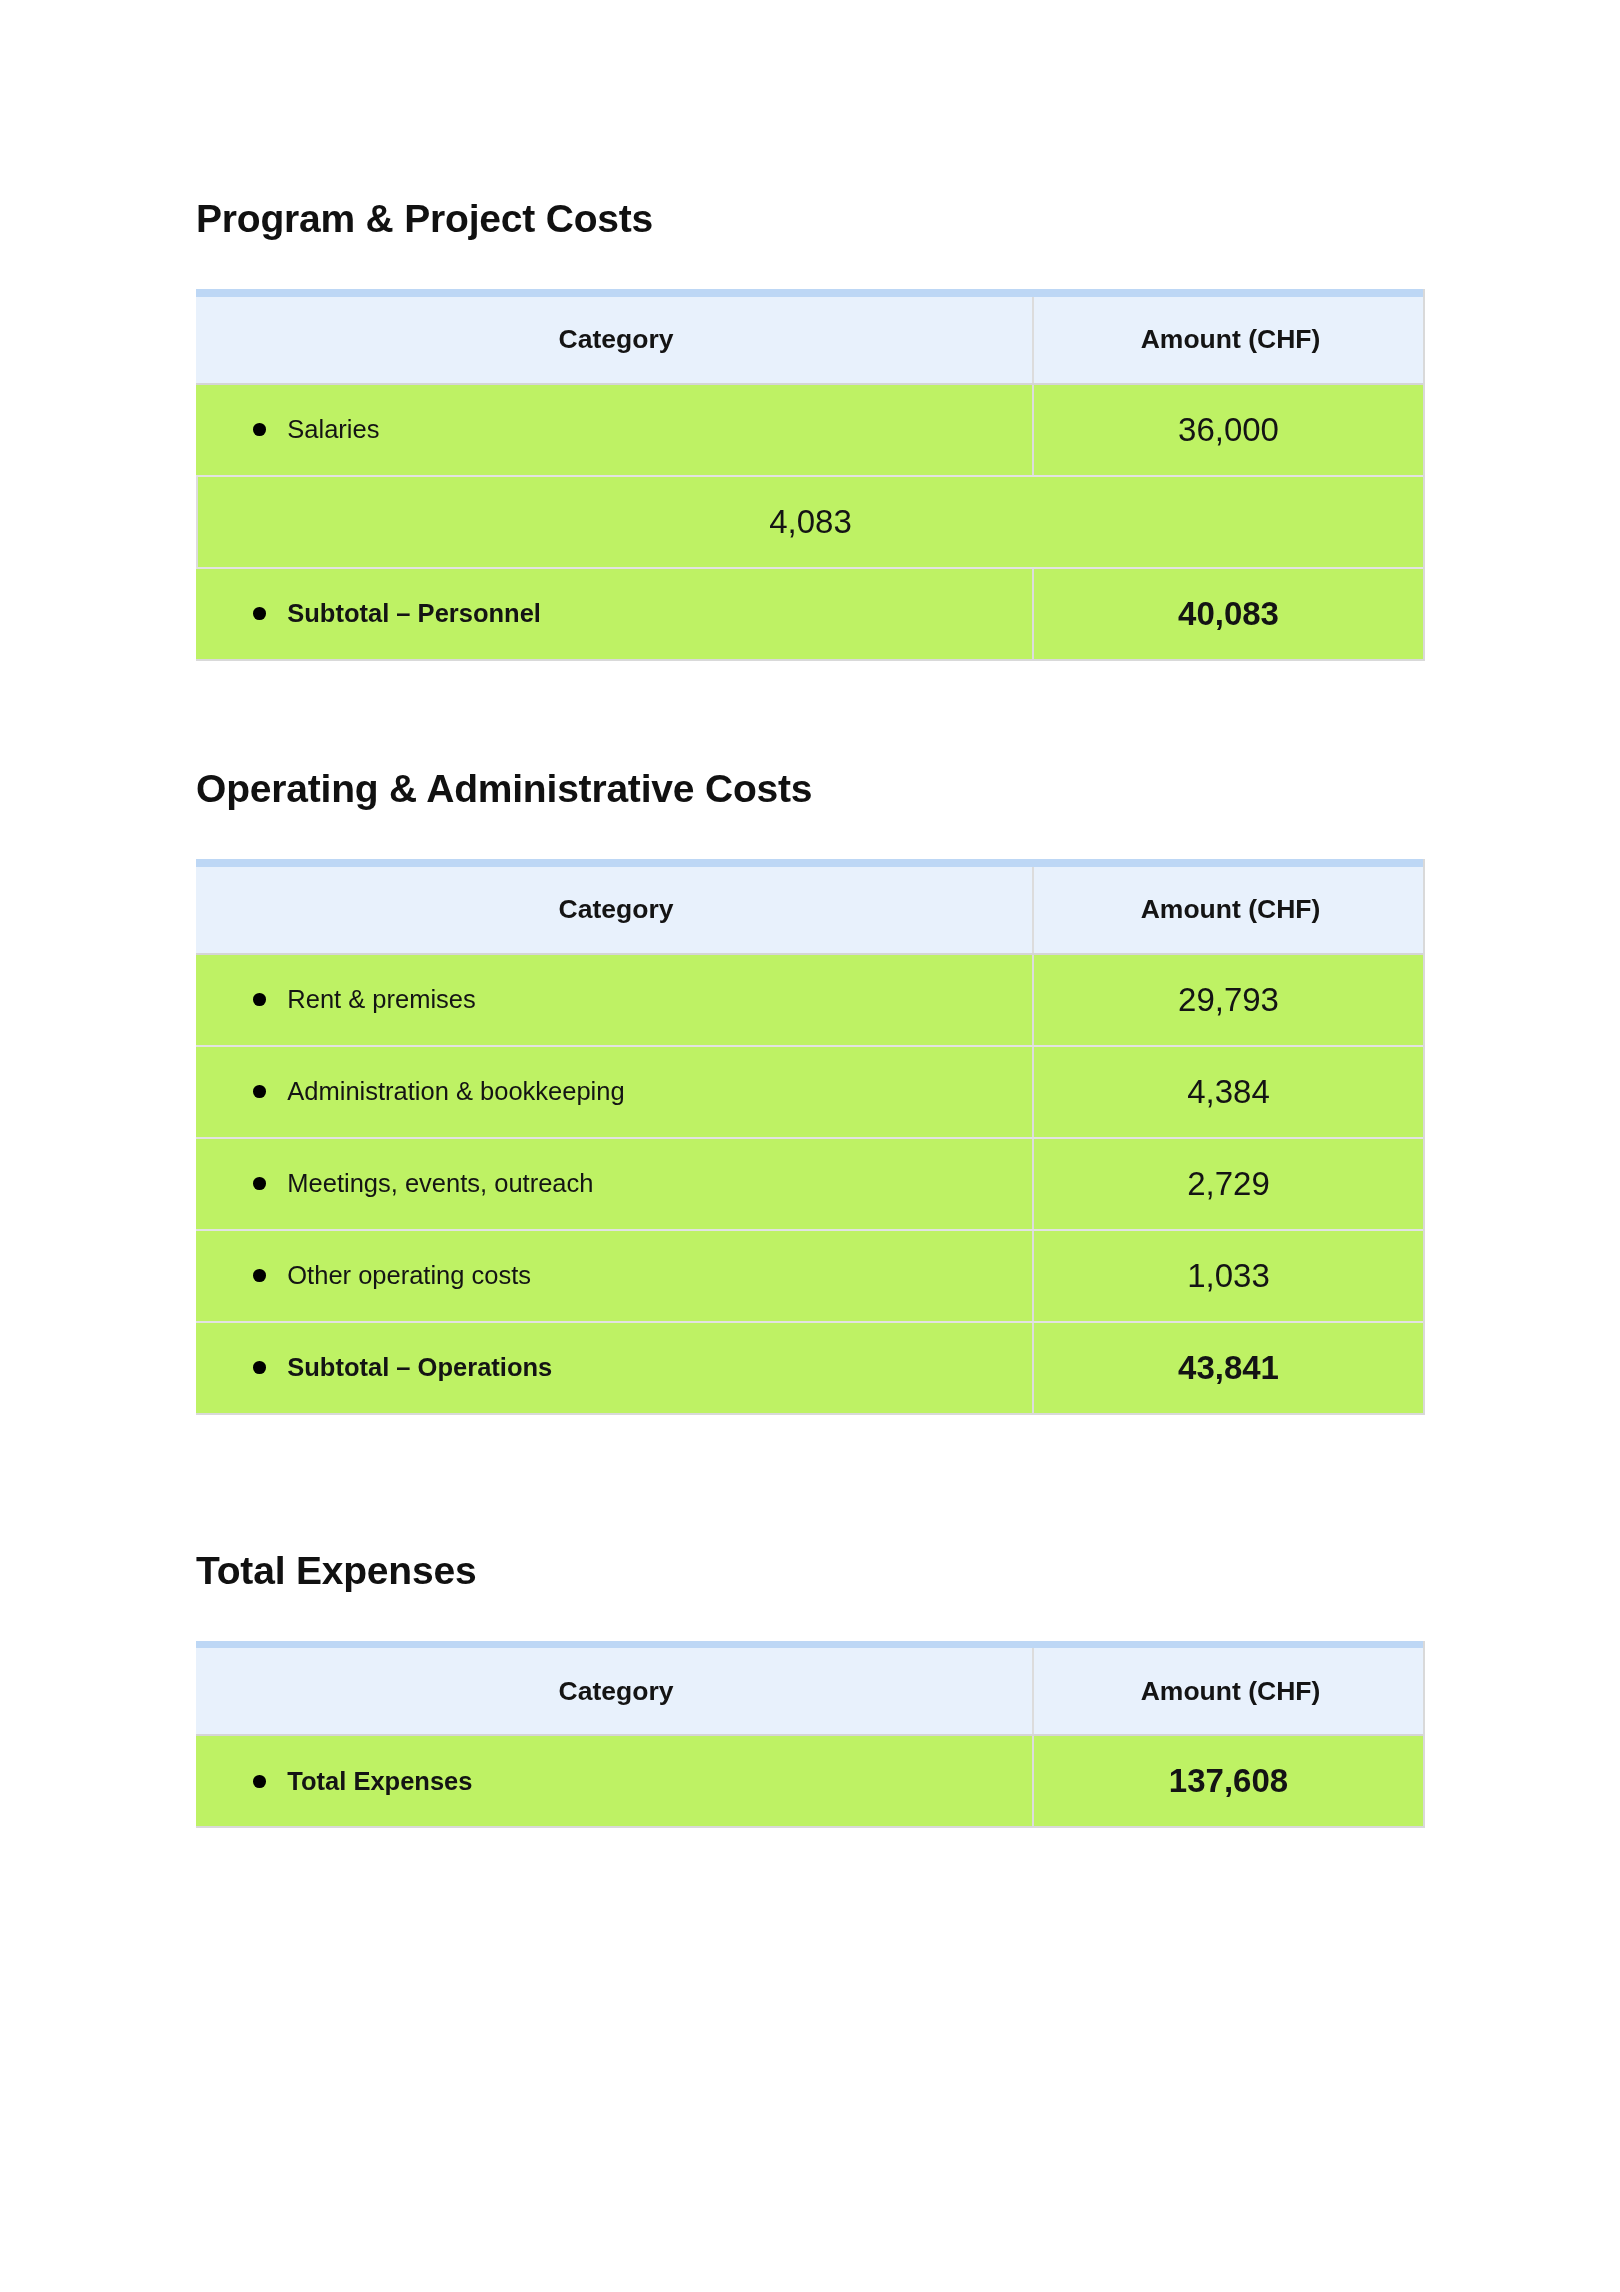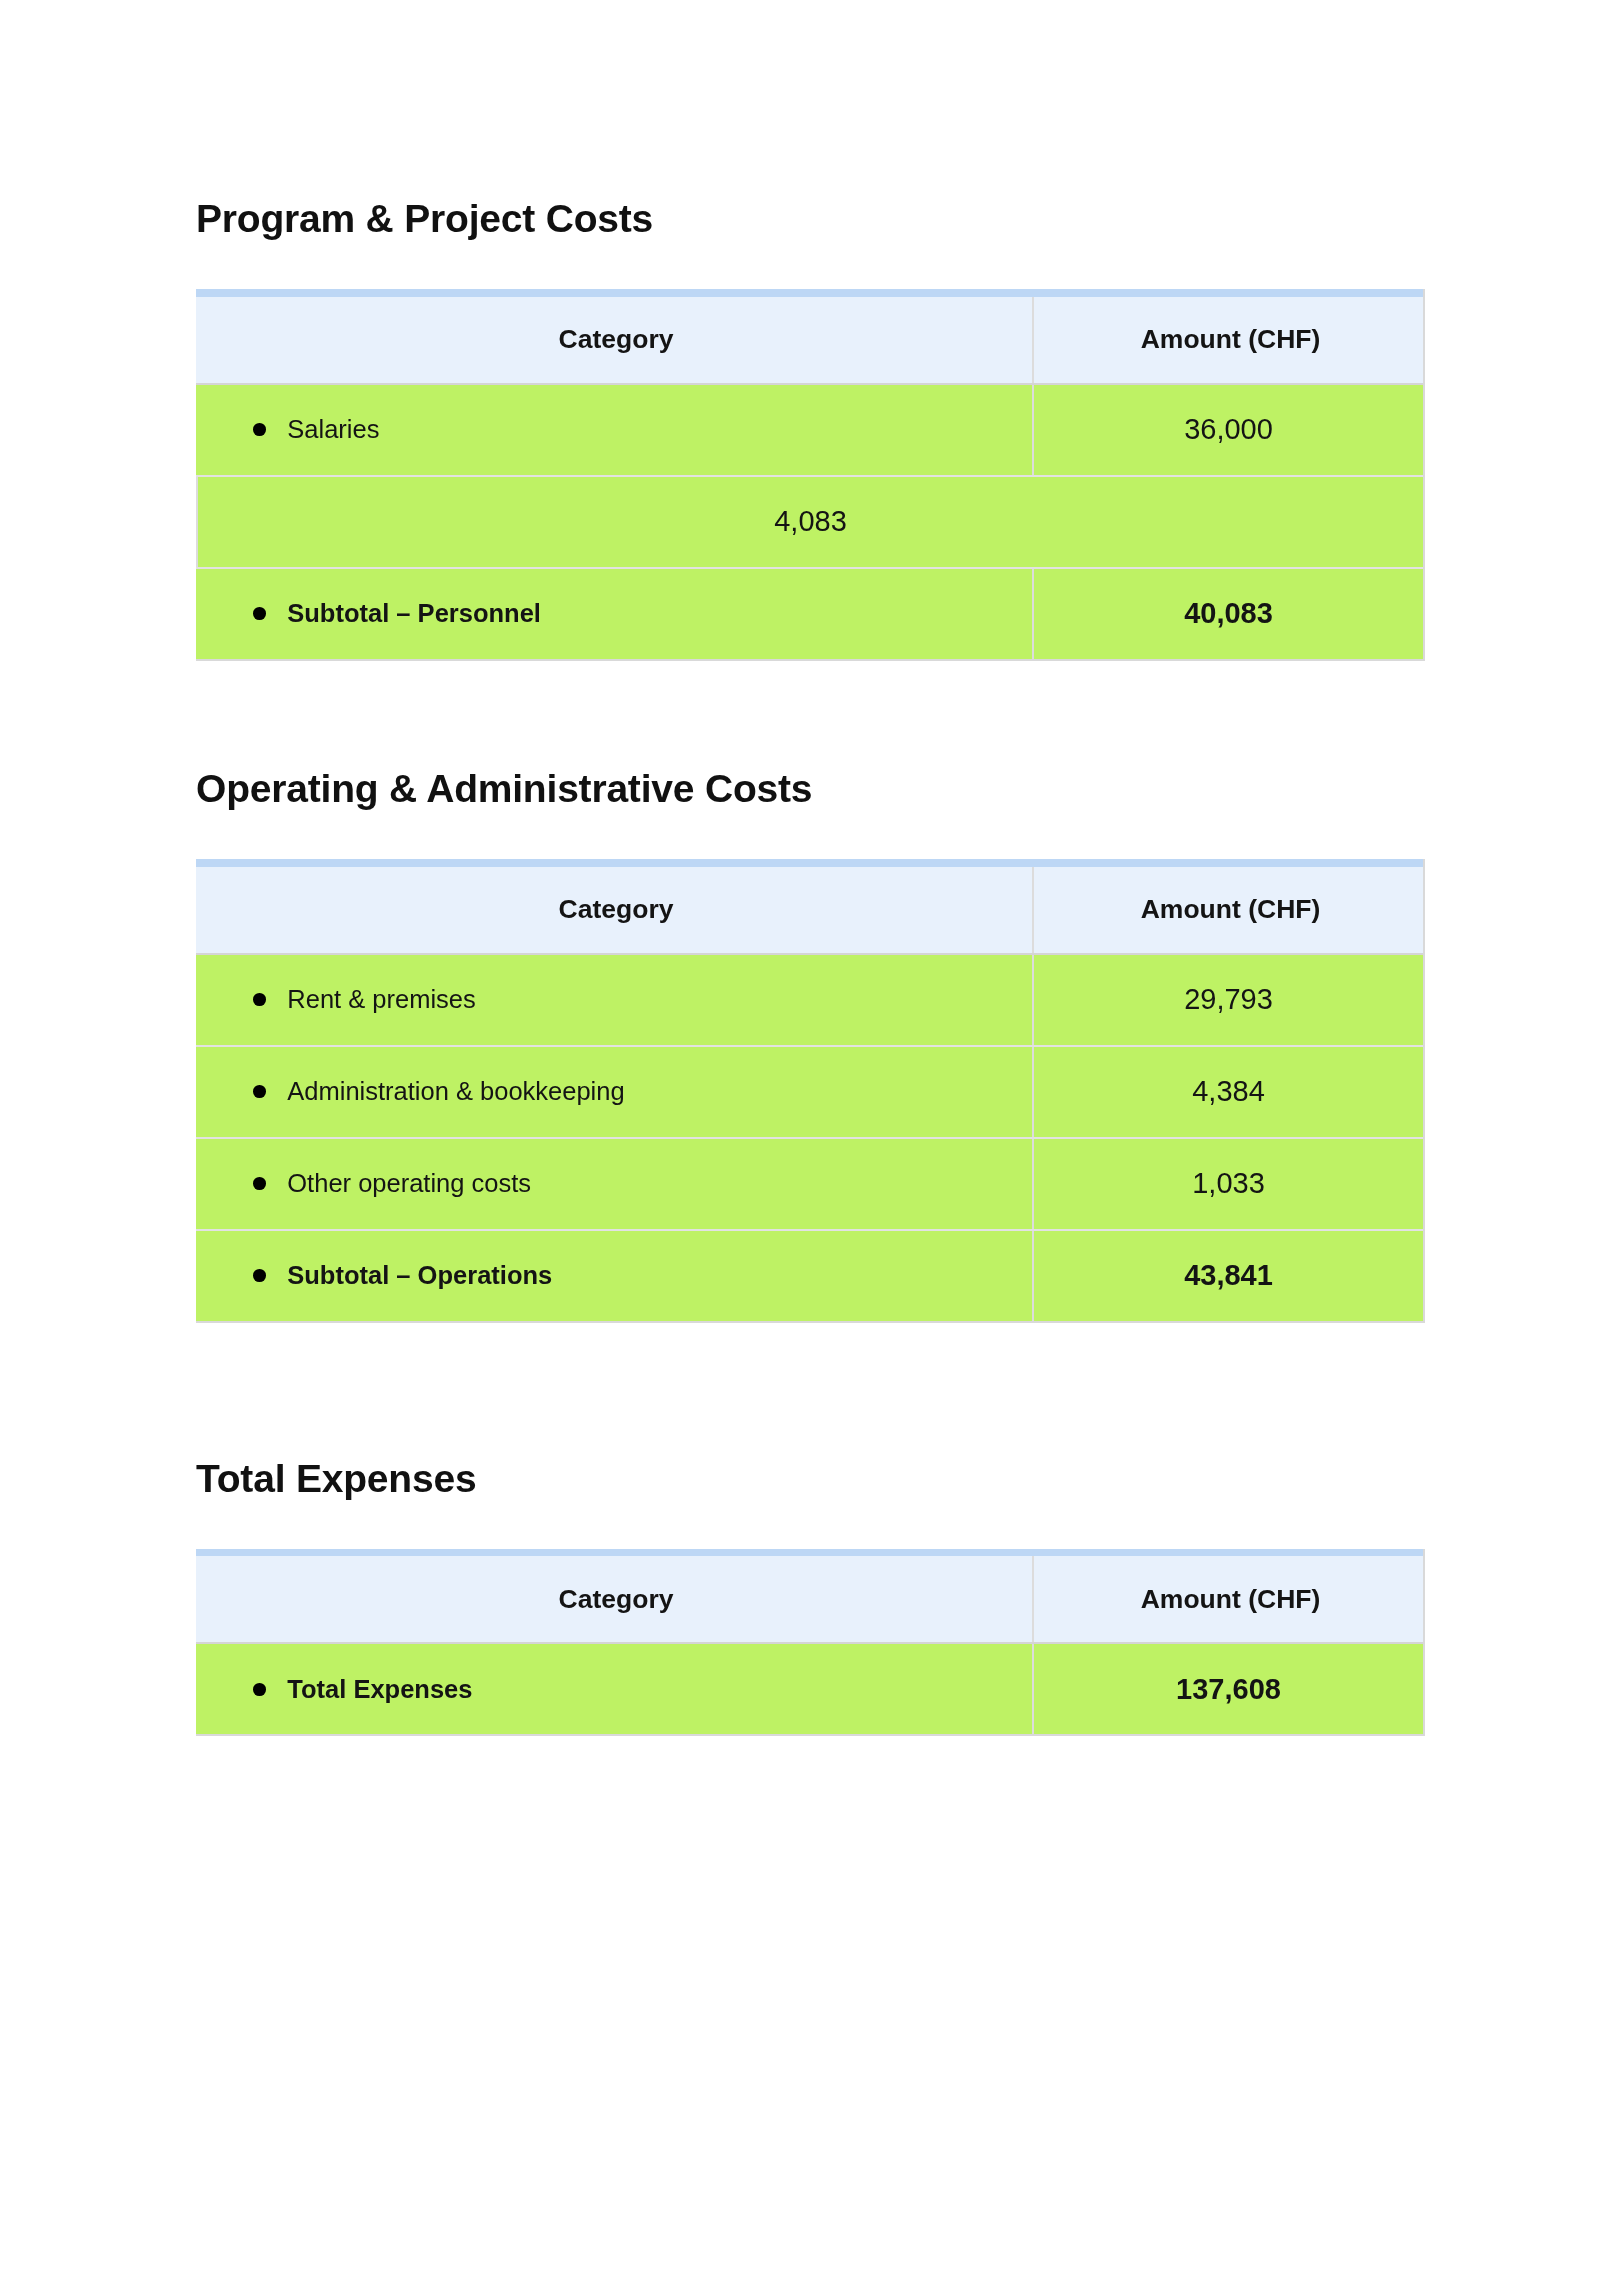--- a/index.html
+++ b/index.html
@@ -57,21 +57,21 @@
   }
   .tbl-head .cell { min-height: 86px; }
   .cat {
     flex: 0 0 836px;
     padding-left: 57px;
   }
   .amt {
     flex: 1 1 auto;
     justify-content: center;
     border-left: 2.9px solid #dcdcdc;
-    font-size: 29px;
+    font-size: 33px;
   }
   .head-cell {
     justify-content: center;
     font-weight: 700;
     font-size: 26.5px;
     padding-left: 4px;
   }
   .bullet {
     width: 12.7px;
     height: 12.7px;
@@ -135,20 +135,27 @@
         <div class="tbl-row">
           <div class="cell cat">
             <span class="bullet"></span>
             <span class="cat-text">Administration &amp; bookkeeping</span>
           </div>
           <div class="cell amt">4,384</div>
         </div>
         <div class="tbl-row">
           <div class="cell cat">
             <span class="bullet"></span>
+            <span class="cat-text">Meetings, events, outreach</span>
+          </div>
+          <div class="cell amt">2,729</div>
+        </div>
+        <div class="tbl-row">
+          <div class="cell cat">
+            <span class="bullet"></span>
             <span class="cat-text">Other operating costs</span>
           </div>
           <div class="cell amt">1,033</div>
         </div>
         <div class="tbl-row bold">
           <div class="cell cat">
             <span class="bullet"></span>
             <span class="cat-text">Subtotal – Operations</span>
           </div>
           <div class="cell amt">43,841</div>

